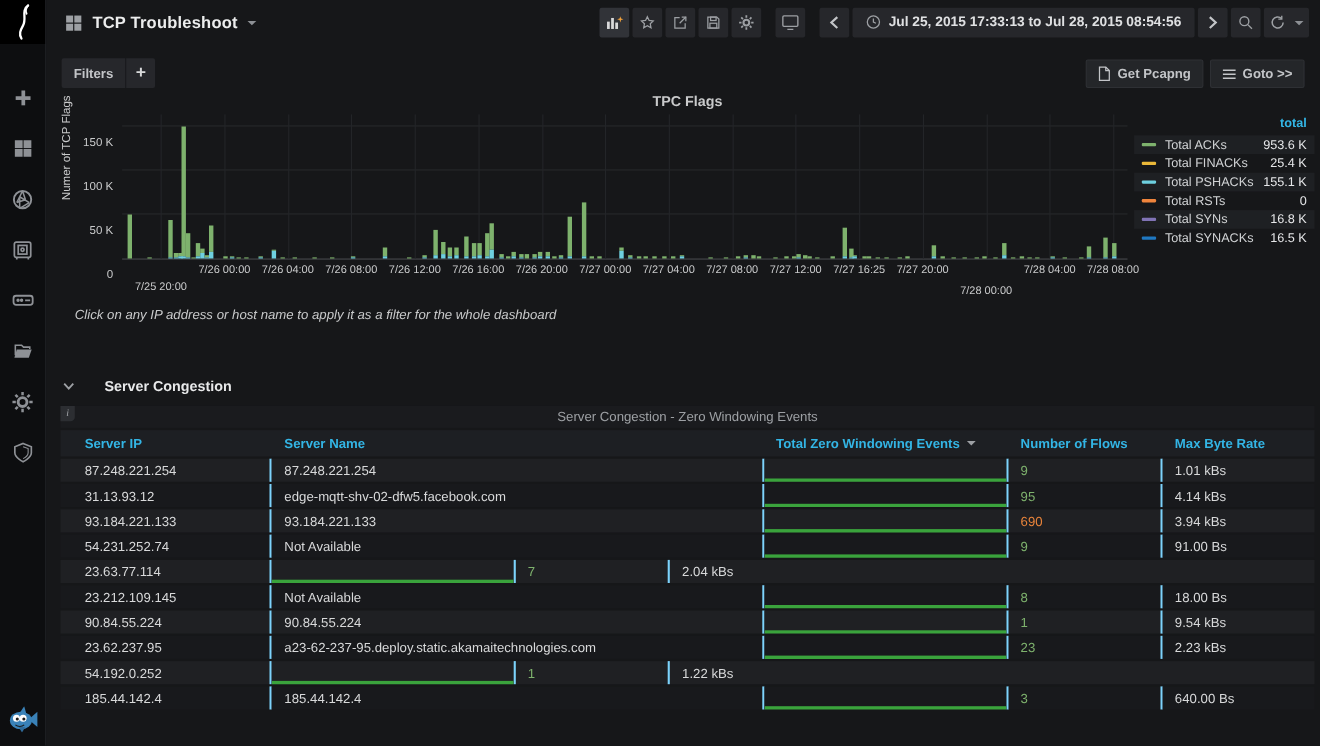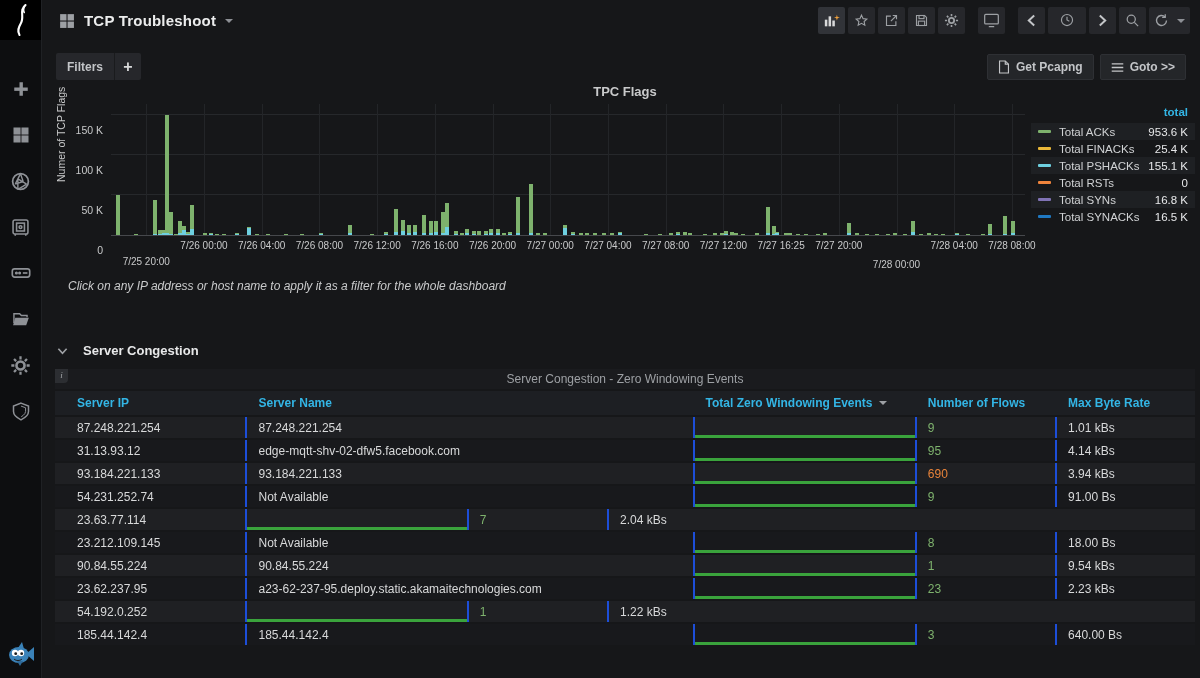--- a/index.html
+++ b/index.html
@@ -57,34 +57,34 @@
   .swatch { width:13px; height:3px; border-radius:1px; margin-right:8px; flex:none; }
   .legend-label { flex:1; color:#d0d2d4; cursor:pointer; white-space:nowrap; }
   .legend-value { color:#e6e7e9; }
 
   
   .text-panel { position:absolute; left:68px; top:271px; }
   .text-heading { color:#ecedee; font-size:15px; font-weight:700; }
   .text-sub { color:#c9cacb; font-size:12px; font-style:italic; margin-top:8px; }
 
   
-  .section-header { position:absolute; left:57px; top:343px; display:flex; align-items:center; gap:15px; cursor:pointer; }
+  .section-header { position:absolute; left:57px; top:343px; display:flex; align-items:center; gap:27px; cursor:pointer; }
   .section-title { color:#e8e9ea; font-size:13px; font-weight:700; }
 
   
   .table-panel { position:absolute; left:55px; top:369px; width:1140px; }
   .corner-info { position:absolute; left:0; top:0; width:13px; height:14px; background:#2c2e32; color:#a2a5a9; font-size:9px; font-style:italic; font-family:"Liberation Serif", serif; text-align:center; line-height:13px; border-radius:0 0 4px 0; z-index:2; cursor:pointer; }
   .tp-title { height:20px; line-height:20px; text-align:center; color:#9da0a4; font-size:12px; background:#1a1b1e; cursor:pointer; }
   .thead { display:flex; height:24px; margin-top:2px; background:#1d1f23; align-items:center; }
   .th { font-size:12px; font-weight:700; color:#33B5E5; cursor:pointer; display:flex; align-items:center; }
   .sort-caret { width:0; height:0; border-left:4px solid transparent; border-right:4px solid transparent; border-top:4px solid #9da0a4; margin-left:6px; }
   .trow { display:flex; height:21px; margin-top:2px; align-items:stretch; font-size:12px; color:#d8d9da; }
   .trow.odd  > div { background:#1f2023; }
   .trow.even > div { background:#18191c; }
-  .td { display:flex; align-items:center; border-right:2px solid #1d4ed8; overflow:hidden; white-space:nowrap; }
+  .td { display:flex; align-items:center; border-right:2px solid #7dd3fc; overflow:hidden; white-space:nowrap; }
   .td:last-child { border-right:none; }
   .c1 { flex:0 0 16.8%; padding-left:22px; cursor:pointer; }
   .c2 { flex:0 0 39.3%; padding-left:12px; cursor:pointer; }
   .c3 { flex:0 0 19.5%; padding:0; }
   .c4 { flex:0 0 12.3%; padding-left:11px; }
   .c5 { flex:1; padding-left:11px; }
   .th.c3 { padding-left:11px; }
   .events-fill { width:100%; height:100%; display:flex; align-items:center; padding-left:8px; color:#fff;margin-top:36px; }
 </style>
 </head>
@@ -224,20 +224,21 @@
     <div class="nav-btn">
       <svg width="9" height="13" viewBox="0 0 10 14" fill="none" stroke="#c3c5c8" stroke-width="2.2">
           <path d="M8 1.5 L2 7 L8 12.5"></path>
         </svg>
     </div>
     <div class="nav-btn timepicker">
       <svg width="14" height="14" viewBox="0 0 24 24" fill="none" stroke="#9da0a4" stroke-width="2">
           <circle cx="12" cy="12" r="9.5"></circle>
           <path d="M12 6.5 V12 L16 14"></path>
         </svg>
+      <span class="time-text">Jul 25, 2015 17:33:13 to Jul 28, 2015 08:54:56</span>
     </div>
     <div class="nav-btn">
       <svg width="9" height="13" viewBox="0 0 10 14" fill="none" stroke="#c3c5c8" stroke-width="2.2">
           <path d="M2 1.5 L8 7 L2 12.5"></path>
         </svg>
     </div>
     <div class="nav-btn">
       <svg width="15" height="15" viewBox="0 0 24 24" fill="none" stroke="#9da0a4" stroke-width="2">
           <circle cx="10" cy="10" r="6.5"></circle>
           <path d="M15 15 L21 21"></path>

